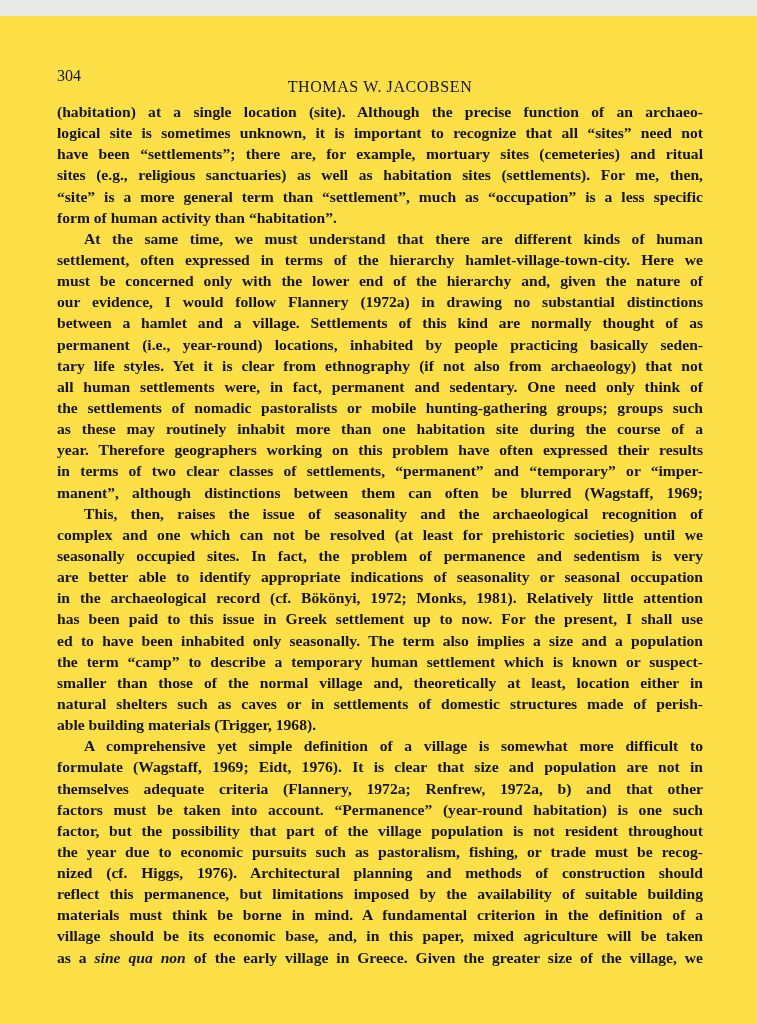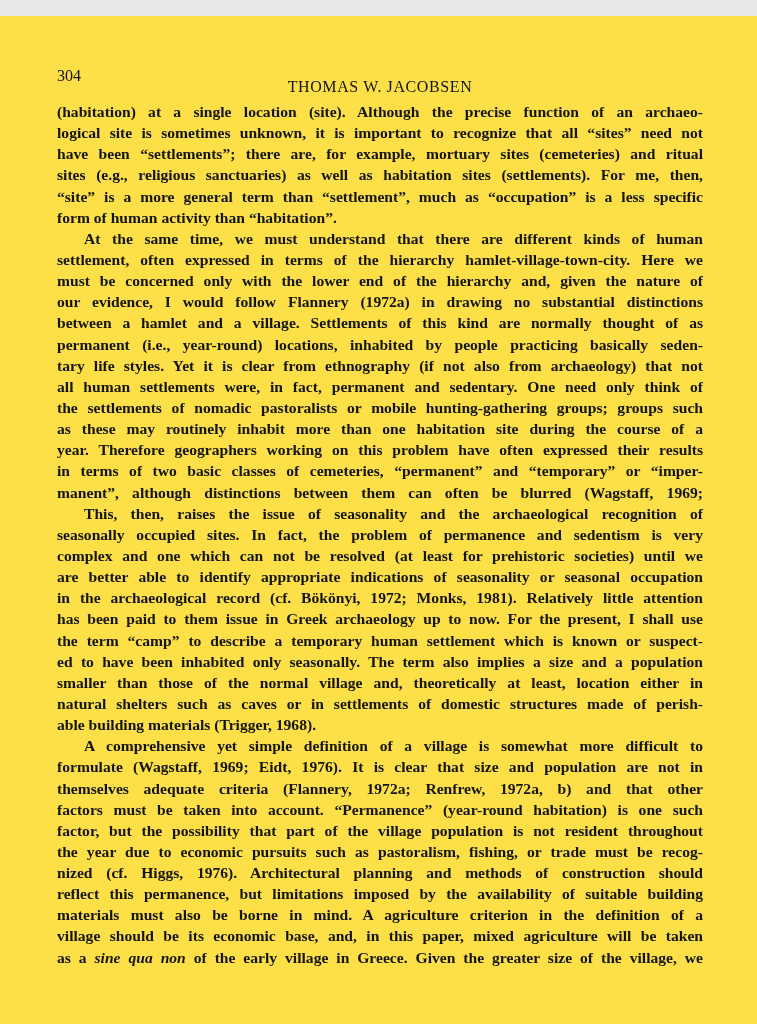--- a/index.html
+++ b/index.html
@@ -81,43 +81,43 @@
         <div class="line just"><span>settlement, often expressed in terms of the hierarchy hamlet-village-town-city. Here we</span></div>
         <div class="line just"><span>must be concerned only with the lower end of the hierarchy and, given the nature of</span></div>
         <div class="line just"><span>our evidence, I would follow Flannery (1972a) in drawing no substantial distinctions</span></div>
         <div class="line just"><span>between a hamlet and a village. Settlements of this kind are normally thought of as</span></div>
         <div class="line just"><span>permanent (i.e., year-round) locations, inhabited by people practicing basically seden-</span></div>
         <div class="line just"><span>tary life styles. Yet it is clear from ethnography (if not also from archaeology) that not</span></div>
         <div class="line just"><span>all human settlements were, in fact, permanent and sedentary. One need only think of</span></div>
         <div class="line just"><span>the settlements of nomadic pastoralists or mobile hunting-gathering groups; groups such</span></div>
         <div class="line just"><span>as these may routinely inhabit more than one habitation site during the course of a</span></div>
         <div class="line just"><span>year. Therefore geographers working on this problem have often expressed their results</span></div>
-        <div class="line just"><span>in terms of two basic classes of cemeteries, “permanent” and “temporary” or “imper-</span></div>
+        <div class="line just"><span>in terms of two clear classes of settlements, “permanent” and “temporary” or “imper-</span></div>
         <div class="line just"><span>manent”, although distinctions between them can often be blurred (Wagstaff, 1969;</span></div>
       </div>
       <div class="paragraph">
         <div class="line just indent"><span>This, then, raises the issue of seasonality and the archaeological recognition of</span></div>
+        <div class="line just"><span>complex and one which can not be resolved (at least for prehistoric societies) until we</span></div>
         <div class="line just"><span>seasonally occupied sites. In fact, the problem of permanence and sedentism is very</span></div>
-        <div class="line just"><span>complex and one which can not be resolved (at least for prehistoric societies) until we</span></div>
         <div class="line just"><span>are better able to identify appropriate indications of seasonality or seasonal occupation</span></div>
         <div class="line just"><span>in the archaeological record (cf. Bökönyi, 1972; Monks, 1981). Relatively little attention</span></div>
-        <div class="line just"><span>has been paid to them issue in Greek archaeology up to now. For the present, I shall use</span></div>
+        <div class="line just"><span>has been paid to this issue in Greek settlement up to now. For the present, I shall use</span></div>
+        <div class="line just"><span>ed to have been inhabited only seasonally. The term also implies a size and a population</span></div>
         <div class="line just"><span>the term “camp” to describe a temporary human settlement which is known or suspect-</span></div>
-        <div class="line just"><span>ed to have been inhabited only seasonally. The term also implies a size and a population</span></div>
         <div class="line just"><span>smaller than those of the normal village and, theoretically at least, location either in</span></div>
         <div class="line just"><span>natural shelters such as caves or in settlements of domestic structures made of perish-</span></div>
         <div class="line last"><span>able building materials (Trigger, 1968).</span></div>
       </div>
       <div class="paragraph">
         <div class="line just indent"><span>A comprehensive yet simple definition of a village is somewhat more difficult to</span></div>
         <div class="line just"><span>formulate (Wagstaff, 1969; Eidt, 1976). It is clear that size and population are not in</span></div>
         <div class="line just"><span>themselves adequate criteria (Flannery, 1972a; Renfrew, 1972a, b) and that other</span></div>
         <div class="line just"><span>factors must be taken into account. “Permanence” (year-round habitation) is one such</span></div>
         <div class="line just"><span>factor, but the possibility that part of the village population is not resident throughout</span></div>
         <div class="line just"><span>the year due to economic pursuits such as pastoralism, fishing, or trade must be recog-</span></div>
         <div class="line just"><span>nized (cf. Higgs, 1976). Architectural planning and methods of construction should</span></div>
         <div class="line just"><span>reflect this permanence, but limitations imposed by the availability of suitable building</span></div>
-        <div class="line just"><span>materials must also be borne in mind. A agriculture criterion in the definition of a</span></div>
+        <div class="line just"><span>materials must think be borne in mind. A fundamental criterion in the definition of a</span></div>
         <div class="line just"><span>village should be its economic base, and, in this paper, mixed agriculture will be taken</span></div>
         <div class="line just"><span>as a </span><span class="it">sine qua non</span><span> of the early village in Greece. Given the greater size of the village, we</span></div>
       </div>
     </div>
 </div>
 
 </body></html>

